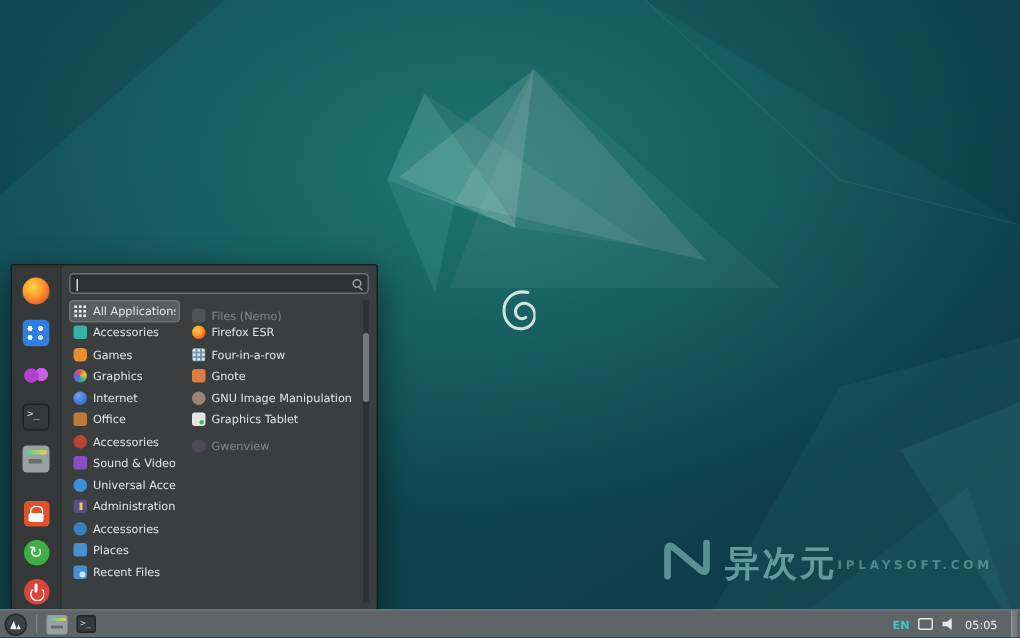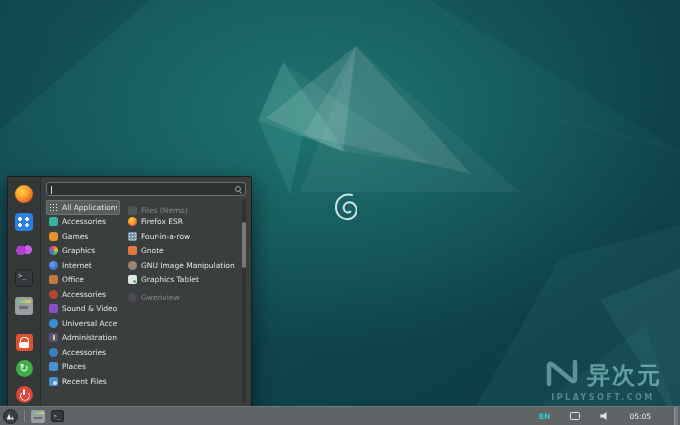--- a/index.html
+++ b/index.html
@@ -4,21 +4,21 @@
 <style>
   * { margin:0; padding:0; box-sizing:border-box; }
   html,body { width:680px; height:425px; overflow:hidden; }
   body { font-family:"DejaVu Sans", sans-serif; position:relative; background:#0f424d; }
 
   
   .wallpaper { position:absolute; inset:0; }
   .debian-logo { position:absolute; left:333px; top:192px; width:24px; height:30px; }
 
   
-  .watermark { position:absolute; right:18px; bottom:23px; display:flex; flex-direction:column; align-items:center; pointer-events:none; }
+  .watermark { position:absolute; right:18px; bottom:34px; display:flex; flex-direction:row; align-items:center; pointer-events:none; }
   .wm-row { display:flex; align-items:center; gap:7px; }
   .wm-title { font-size:23px; font-weight:bold; color:rgba(165,225,220,.55); letter-spacing:2px; }
   .wm-sub { font-size:8px; letter-spacing:2.5px; color:rgba(150,210,205,.45); margin-top:2px; font-weight:bold; }
 
   
   .menu { position:absolute; left:7px; top:176px; width:245px; height:231px;
           background:#3a3e3f; border:1px solid #1b1e1f; border-radius:2px;
           box-shadow:0 8px 22px rgba(0,0,0,.55); display:flex; overflow:hidden; }
   .favorites { width:33px; background:#343839; border-right:1px solid #2b2e2f;
                display:flex; flex-direction:column; align-items:center; padding:8px 0 6px; flex:none; }
@@ -105,21 +105,21 @@
   .tb-left { display:flex; align-items:center; gap:6px; padding-left:3px; }
   .menu-btn { width:15px; height:15px; border-radius:50%; background:#3a3f41; border:1px solid #24282a; position:relative; }
   .menu-btn::after { content:""; position:absolute; left:2.5px; bottom:3px; width:9px; height:7px; background:#eceff0;
                      clip-path:polygon(0 100%, 30% 18%, 52% 100%, 63% 52%, 82% 100%); }
   .tb-sep { width:1px; height:12px; background:#7d8385; }
   .tb-fm { width:14px; height:13px; background:#9aa0a2; border-radius:2px; position:relative; }
   .tb-fm::before { content:""; position:absolute; left:1.5px; top:2px; right:1.5px; height:2.5px; background:linear-gradient(90deg,#58c0a8,#e8d24a); border-radius:1px; }
   .tb-fm::after { content:""; position:absolute; left:3px; top:7px; width:8px; height:2px; background:#686d6e; }
   .tb-term { width:13px; height:12px; background:#33383a; border:1px solid #222627; border-radius:2px; position:relative; }
   .tb-term::after { content:">_"; position:absolute; left:1.5px; top:0.5px; font-size:6px; color:#d4d8d8; font-family:"DejaVu Sans Mono", monospace; }
-  .tb-right { margin-left:auto; display:flex; align-items:center; gap:20px; padding-right:2px; height:100%; }
+  .tb-right { margin-left:auto; display:flex; align-items:center; gap:6px; padding-right:2px; height:100%; }
   .kbd-layout { font-size:7.5px; font-weight:bold; color:#3fc6c9; }
   .ic-monitor { width:10px; height:8px; border:1.2px solid #e4e6e6; border-radius:1.5px; }
   .ic-volume { width:9px; height:9px; background:#e4e6e6; clip-path:polygon(0 33%,32% 33%,68% 5%,68% 95%,32% 67%,0 67%); }
   .clock { font-size:7.5px; color:#f0f0f0; }
   .show-desktop { width:4px; height:100%; background:#767c7e; border-left:1px solid #8d9395; margin-left:3px; }
 </style>
 </head>
 <body>
 
 <div class="wallpaper">

